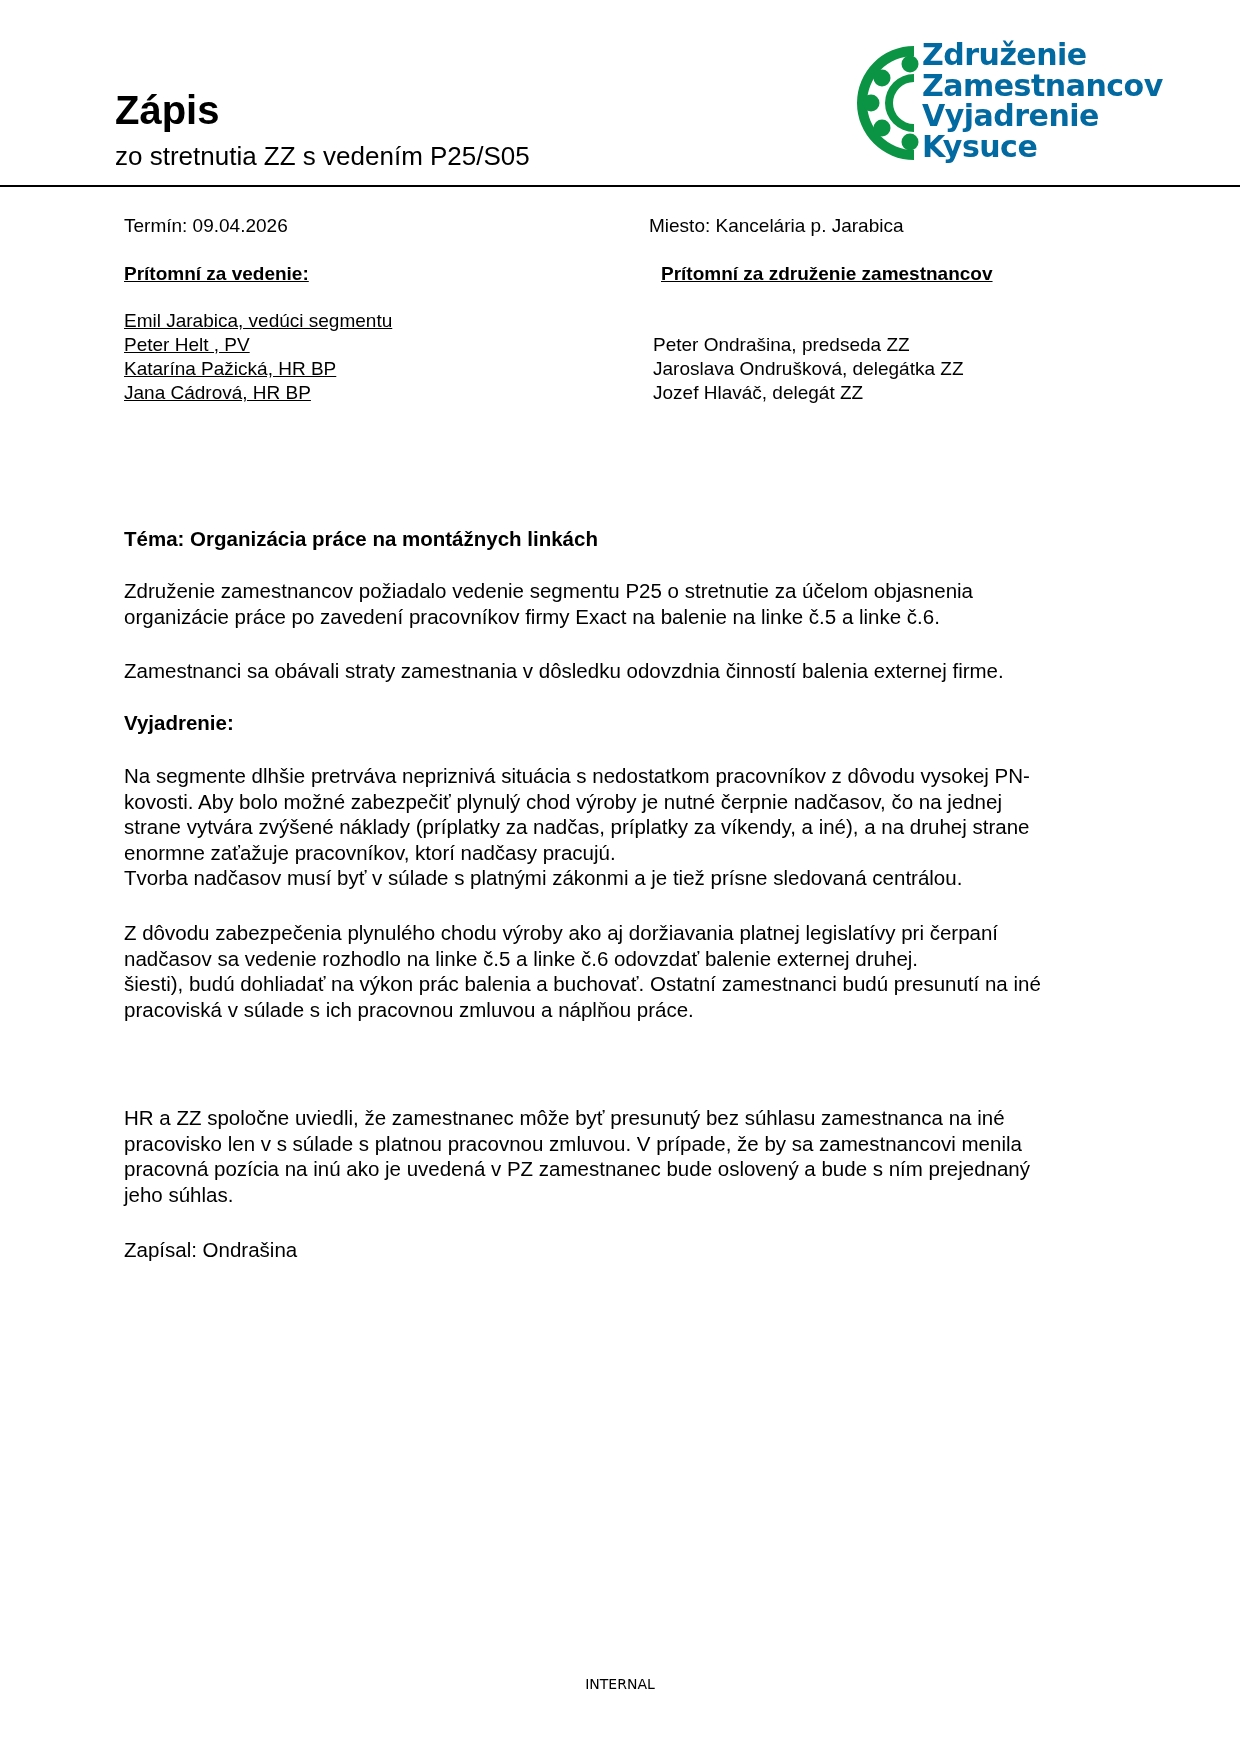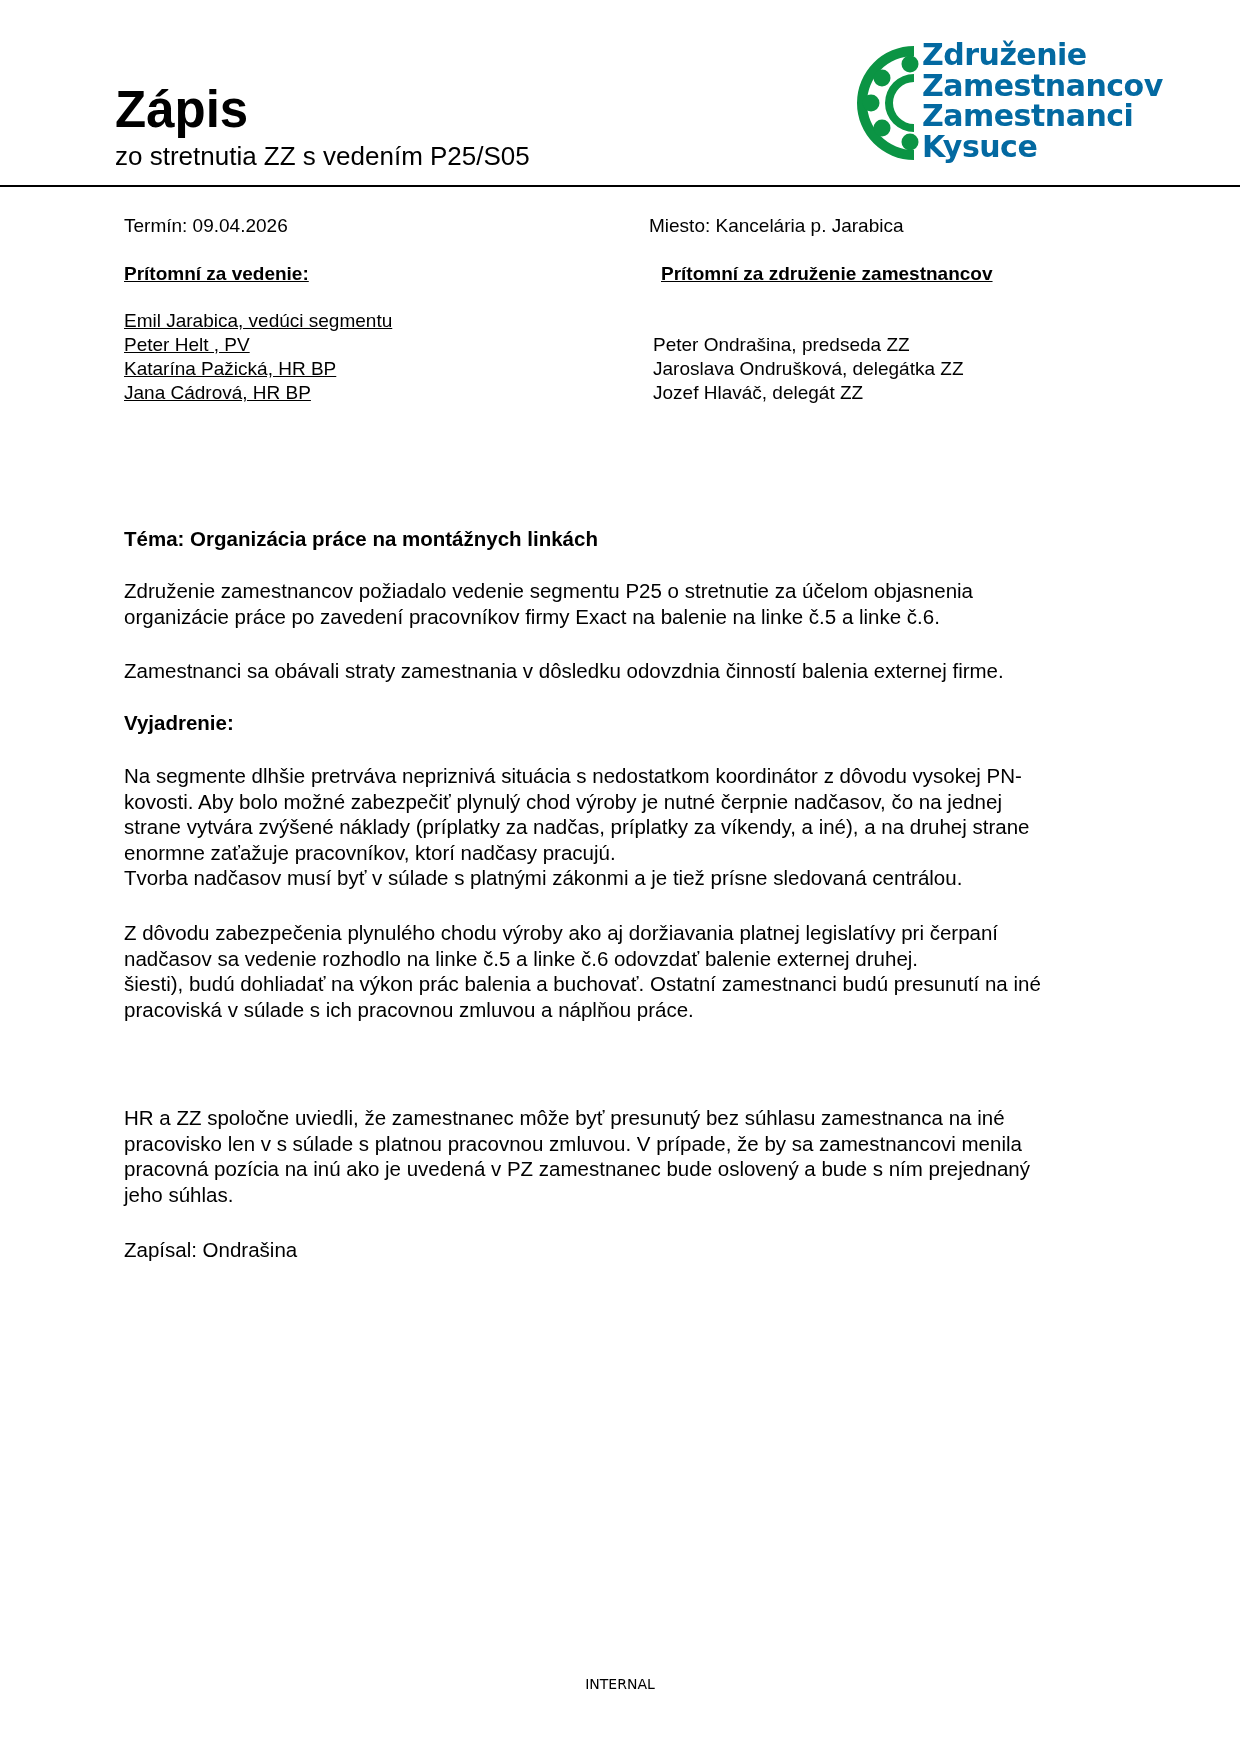--- a/index.html
+++ b/index.html
@@ -1,21 +1,21 @@
 <!DOCTYPE html>
 <html><head>
 <meta charset="utf-8">
 <style>
   html, body { margin: 0; padding: 0; background: #ffffff; }
   body {
     width: 1240px; height: 1754px; position: relative; overflow: hidden;
     font-family: "Liberation Sans", sans-serif; color: #000;
   }
   .abs { position: absolute; }
-  .title { left: 115px; top: 86px; font-size: 51px; font-weight: bold; line-height: 48px; margin: 0; }
+  .title { left: 115px; top: 86px; font-size: 40px; font-weight: bold; line-height: 48px; margin: 0; }
   .subtitle { left: 115px; top: 140px; font-size: 26px; line-height: 32px; }
   .rule { left: 0; top: 185px; width: 1240px; height: 2px; background: #000; }
 
   .logo { left: 852px; top: 40px; width: 290px; height: 128px; }
   .logo svg { position: absolute; left: 0; top: 4px; }
   .logo-text {
     position: absolute; left: 70px; top: 0;
     color: #0369a1; font-weight: bold; font-size: 30px; line-height: 30.5px;
     font-family: "DejaVu Sans", sans-serif; letter-spacing: -0.5px;
   }
@@ -59,21 +59,21 @@
 
     <circle cx="58" cy="20" r="8.5" fill="#0b9444"></circle>
     <circle cx="30" cy="34" r="8.5" fill="#0b9444"></circle>
     <circle cx="19" cy="59" r="8.5" fill="#0b9444"></circle>
     <circle cx="30" cy="84" r="8.5" fill="#0b9444"></circle>
     <circle cx="58" cy="98" r="8.5" fill="#0b9444"></circle>
   </svg>
   <div class="logo-text">
     <div>Združenie</div>
     <div>Zamestnancov</div>
-    <div>Zamestnanci</div>
+    <div>Vyjadrenie</div>
     <div>Kysuce</div>
   </div>
 </div>
 
 <div class="abs rule"></div>
 
 <div class="abs t19 meta-left">Termín: 09.04.2026</div>
 <div class="abs t19 meta-right">Miesto: Kancelária p. Jarabica</div>
 
 <div class="abs t19 att-head att-left-h">Prítomní za vedenie:</div>
@@ -96,21 +96,21 @@
 <div class="abs body-col p1">
   <div class="line">Združenie zamestnancov požiadalo vedenie segmentu P25 o stretnutie za účelom objasnenia</div>
   <div class="line">organizácie práce po zavedení pracovníkov firmy Exact na balenie na linke č.5 a linke č.6.</div>
 </div>
 
 <div class="abs body-col p2 line">Zamestnanci sa obávali straty zamestnania v dôsledku odovzdnia činností balenia externej firme.</div>
 
 <div class="abs body-col vyj">Vyjadrenie:</div>
 
 <div class="abs body-col p3">
-  <div class="line">Na segmente dlhšie pretrváva nepriznivá situácia s nedostatkom koordinátor z dôvodu vysokej PN-</div>
+  <div class="line">Na segmente dlhšie pretrváva nepriznivá situácia s nedostatkom pracovníkov z dôvodu vysokej PN-</div>
   <div class="line">kovosti. Aby bolo možné zabezpečiť plynulý chod výroby je nutné čerpnie nadčasov, čo na jednej</div>
   <div class="line">strane vytvára zvýšené náklady (príplatky za nadčas, príplatky za víkendy, a iné), a na druhej strane</div>
   <div class="line">enormne zaťažuje pracovníkov, ktorí nadčasy pracujú.</div>
   <div class="line">Tvorba nadčasov musí byť v súlade s platnými zákonmi a je tiež prísne sledovaná centrálou.</div>
 </div>
 
 <div class="abs body-col p4">
   <div class="line">Z dôvodu zabezpečenia plynulého chodu výroby ako aj doržiavania platnej legislatívy pri čerpaní</div>
   <div class="line">nadčasov sa vedenie rozhodlo na linke č.5 a linke č.6 odovzdať balenie externej druhej.</div>
   <div class="line">šiesti), budú dohliadať na výkon prác balenia a buchovať. Ostatní zamestnanci budú presunutí na iné</div>

